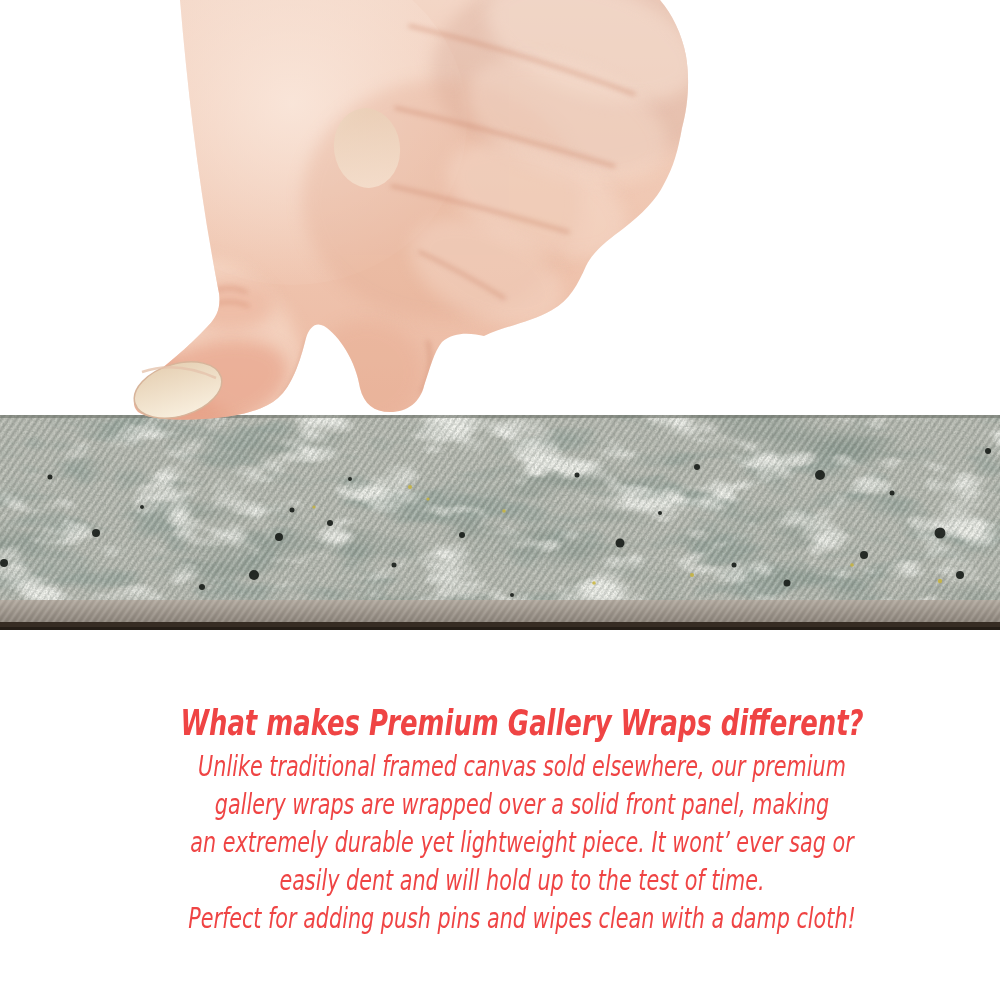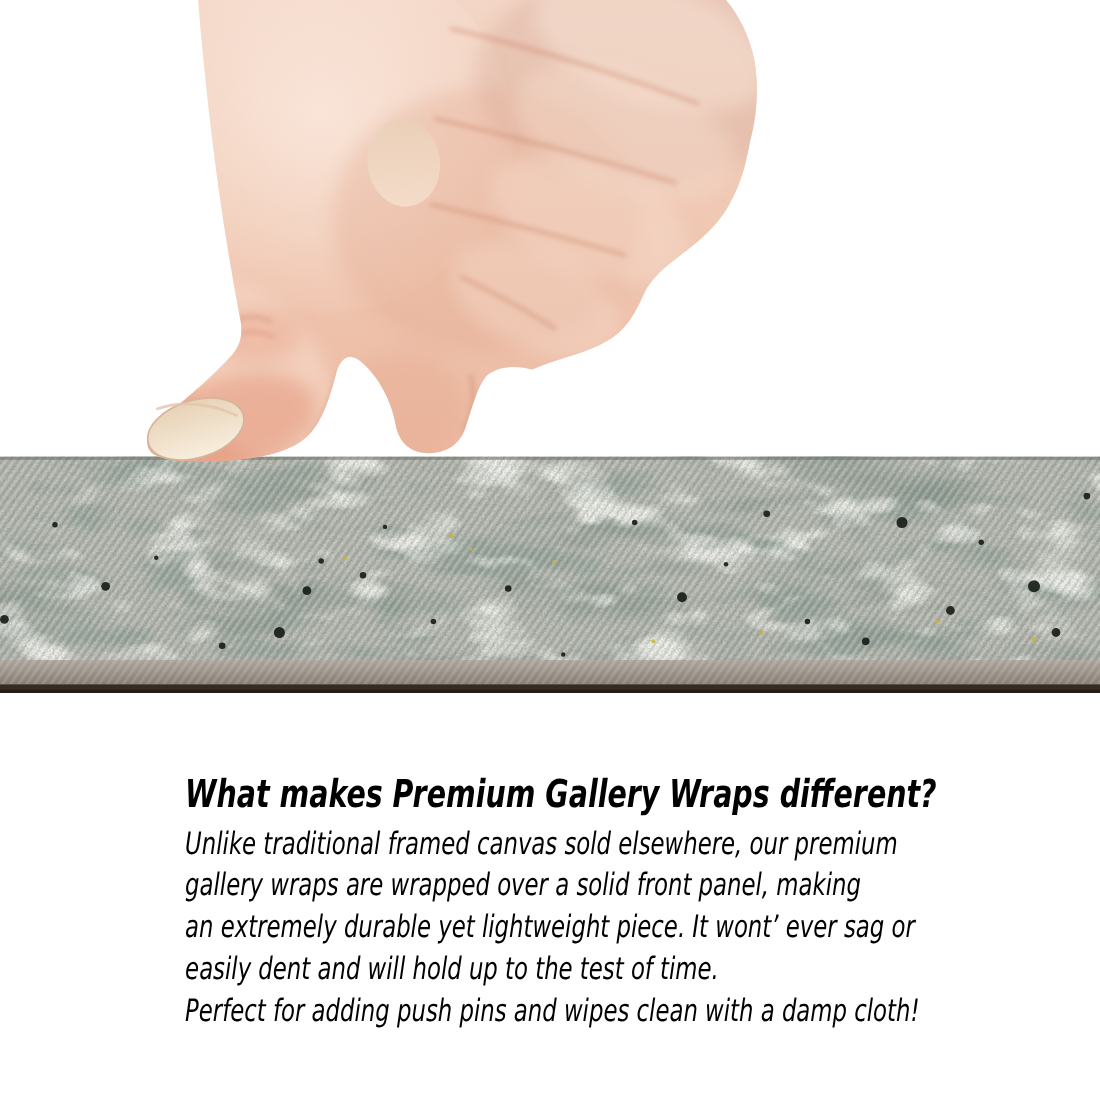--- a/index.html
+++ b/index.html
@@ -9,21 +9,21 @@
 
   
   .canvas-strip{position:absolute;left:-8px;top:415px;width:1016px;height:215px;}
   .canvas-strip svg{display:block;width:100%;height:100%;}
 
   
   .hand{position:absolute;left:112px;top:0;width:580px;height:420px;z-index:3;}
   .hand svg{display:block;width:100%;height:100%;}
 
   
-  .copy{position:absolute;left:0;right:0;top:701px;color:#000000;z-index:4;padding-left:44px;}
+  .copy{position:absolute;left:0;right:0;top:701px;text-align:center;color:#ef4444;z-index:4;padding-left:44px;}
   .copy .line{display:block;white-space:nowrap;transform:scaleX(0.74);transform-origin:50% 50%;}
   .headline{font-style:italic;font-weight:600;font-size:35px;line-height:44px;letter-spacing:0;}
   .bodyline{font-style:italic;font-weight:500;font-size:28px;line-height:38px;letter-spacing:0;}
   .copy .spacer{height:3px;}
 </style>
 </head>
 <body>
 
 <div class="stage">
 

